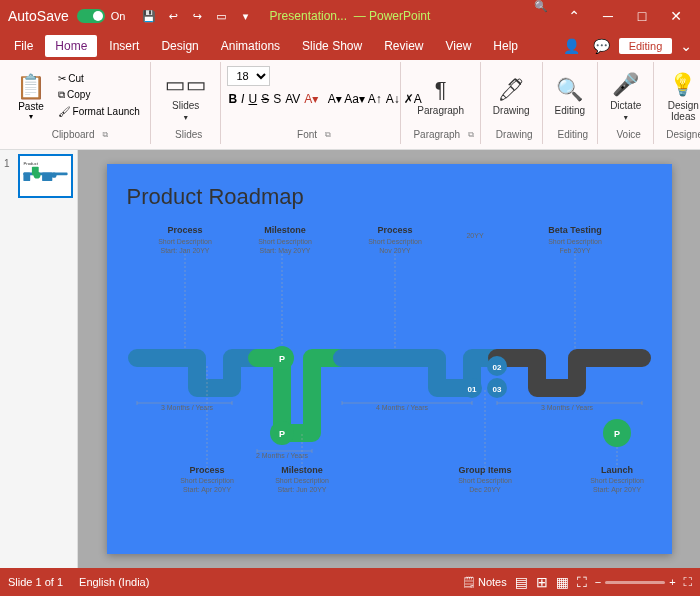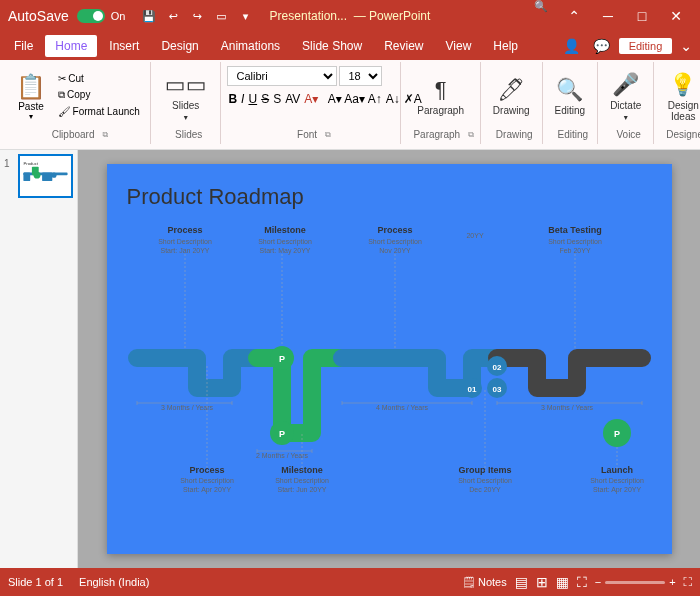--- a/index.html
+++ b/index.html
@@ -10,21 +10,21 @@
       background: #c0392b;
       color: white;
       height: 32px;
       display: flex;
       align-items: center;
       justify-content: space-between;
       padding: 0 8px;
       font-size: 11px;
     }
     .title-bar-left { display: flex; align-items: center; gap: 6px; }
-    .title-bar-center { position: absolute; left: 50%; transform: translateX(-50%); font-size: 12px; color: #fef9c3; }
+    .title-bar-center { position: absolute; left: 50%; transform: translateX(-50%); font-size: 12px; color: #bef264; }
     .autosave-label { font-size: 14px; margin-right: 2px; }
     .autosave-toggle {
       background: #27ae60; border-radius: 8px; width: 28px; height: 14px;
       display: inline-flex; align-items: center; padding: 0 2px; cursor: pointer;
     }
     .autosave-toggle-knob { background: white; border-radius: 50%; width: 10px; height: 10px; margin-left: 14px; }
     .title-btn { width: 18px; height: 18px; display: inline-flex; align-items: center; justify-content: center; font-size: 11px; cursor: pointer; border-radius: 2px; }
     .window-controls { display: flex; gap: 2px; }
     .win-btn { width: 32px; height: 32px; display: flex; align-items: center; justify-content: center; font-size: 14px; cursor: pointer; color: white; }
 
@@ -38,21 +38,21 @@
       gap: 2px;
     }
     .menu-item {
       color: white;
       padding: 4px 10px;
       font-size: 12px;
       cursor: pointer;
       border-radius: 2px;
     }
     .menu-item:hover, .menu-item.active { background: rgba(255,255,255,0.2); }
-    .menu-item.active { background: white; color: #8b5cf6; }
+    .menu-item.active { background: white; color: #701a75; }
     .menu-right { margin-left: auto; display: flex; align-items: center; gap: 4px; }
     .menu-right-icon { color: white; font-size: 14px; cursor: pointer; padding: 2px 4px; }
 
     
     .ribbon {
       background: #fef9f9;
       border-bottom: 1px solid #ddd;
       padding: 2px 4px 0;
       min-height: 90px;
     }
@@ -231,23 +231,20 @@
         </div>
       </div>
       <div class="ribbon-group-label">
         <span>Slides</span>
       </div>
     </div>
 
     <div class="ribbon-group" style="min-width:180px;">
       <div class="font-group-inner" style="flex:1; width:100%;">
         <div class="ribbon-row1">
-          <select class="format-select" style="min-width:110px;">
-            <option>Calibri</option>
-          </select>
           <select class="format-select format-select-sm">
             <option>18</option>
           </select>
         </div>
         <div class="ribbon-row2">
           <span class="format-btn-sm bold">B</span>
           <span class="format-btn-sm italic">I</span>
           <span class="format-btn-sm underline">U</span>
           <span class="format-btn-sm" style="text-decoration:line-through;">S</span>
           <span class="format-btn-sm">S</span>

